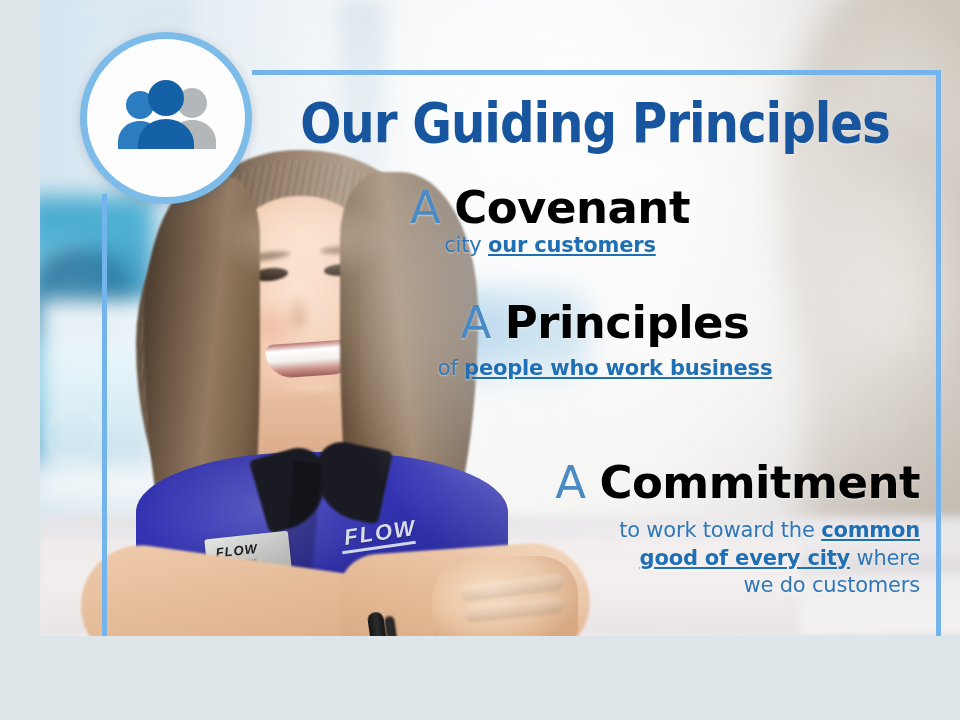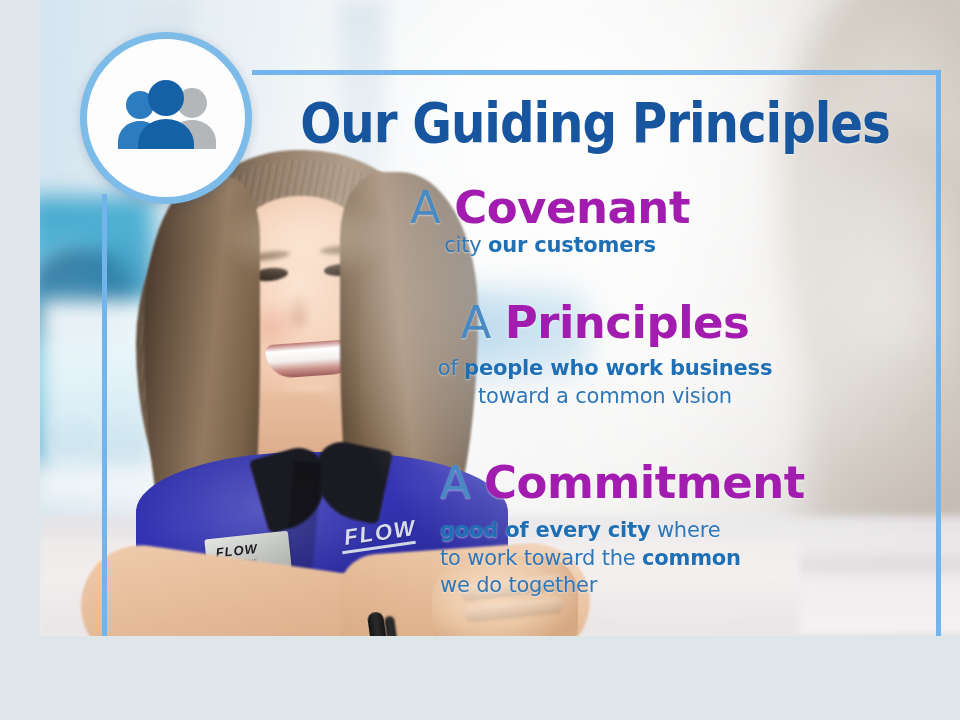--- a/index.html
+++ b/index.html
@@ -301,37 +301,37 @@
   }
 
   .block{position:absolute;}
   .head{
     font-family:"DejaVu Sans", sans-serif;
     font-size:45px;line-height:1.04;white-space:nowrap;
     color:#2f78b9;letter-spacing:-.5px;
     text-shadow:0 1px 2px rgba(255,255,255,.5);
   }
   .head .a{font-weight:normal;color:#4a8ac3;}
-  .head .b{font-weight:bold;color:#a21caf;}
+  .head .b{font-weight:bold;color:#000000;}
 
   .sub{
     font-family:"DejaVu Sans", sans-serif;
     font-size:21px;line-height:1.32;
     color:#2f77b8;letter-spacing:-.2px;
     text-shadow:0 1px 2px rgba(255,255,255,.5);
   }
-  .sub b{font-weight:bold;color:#1f6fb5;}
+  .sub b{font-weight:bold;color:#1f6fb5;text-decoration:underline;}
 
   
   #blk-covenant{left:300px;top:185px;width:420px;text-align:center;}
   
   #blk-community{left:330px;top:300px;width:470px;text-align:center;}
   #blk-community .sub{margin-top:8px;}
   
-  #blk-commitment{left:400px;top:460px;width:480px;text-align:left;}
+  #blk-commitment{left:400px;top:460px;width:480px;text-align:right;}
   #blk-commitment .sub{margin-top:10px;}
 </style>
 </head>
 <body>
 
 <div id="stage">
 
   <div class="photo">
     <div class="bg-room"></div>
     <div class="bg-pane-a"></div>
@@ -425,37 +425,34 @@
     </div>
 
     <div class="block" id="blk-community">
       <div class="head">
         <span class="a">A </span><span class="b">Principles</span>
       </div>
       <div class="sub">
         <div>
           <span>of </span><b>people who work business</b>
         </div>
-        <div>
-          <span>toward a common vision</span>
-        </div>
       </div>
     </div>
 
     <div class="block" id="blk-commitment">
       <div class="head">
         <span class="a">A </span><span class="b">Commitment</span>
       </div>
       <div class="sub">
+        <div>
+          <span>to work toward the </span><b>common</b>
+        </div>
         <div>
           <b>good of every city</b><span> where</span>
         </div>
         <div>
-          <span>to work toward the </span><b>common</b>
-        </div>
-        <div>
-          <span>we do together</span>
+          <span>we do customers</span>
         </div>
       </div>
     </div>
 
   </div>
 </div>
 
 </body></html>

